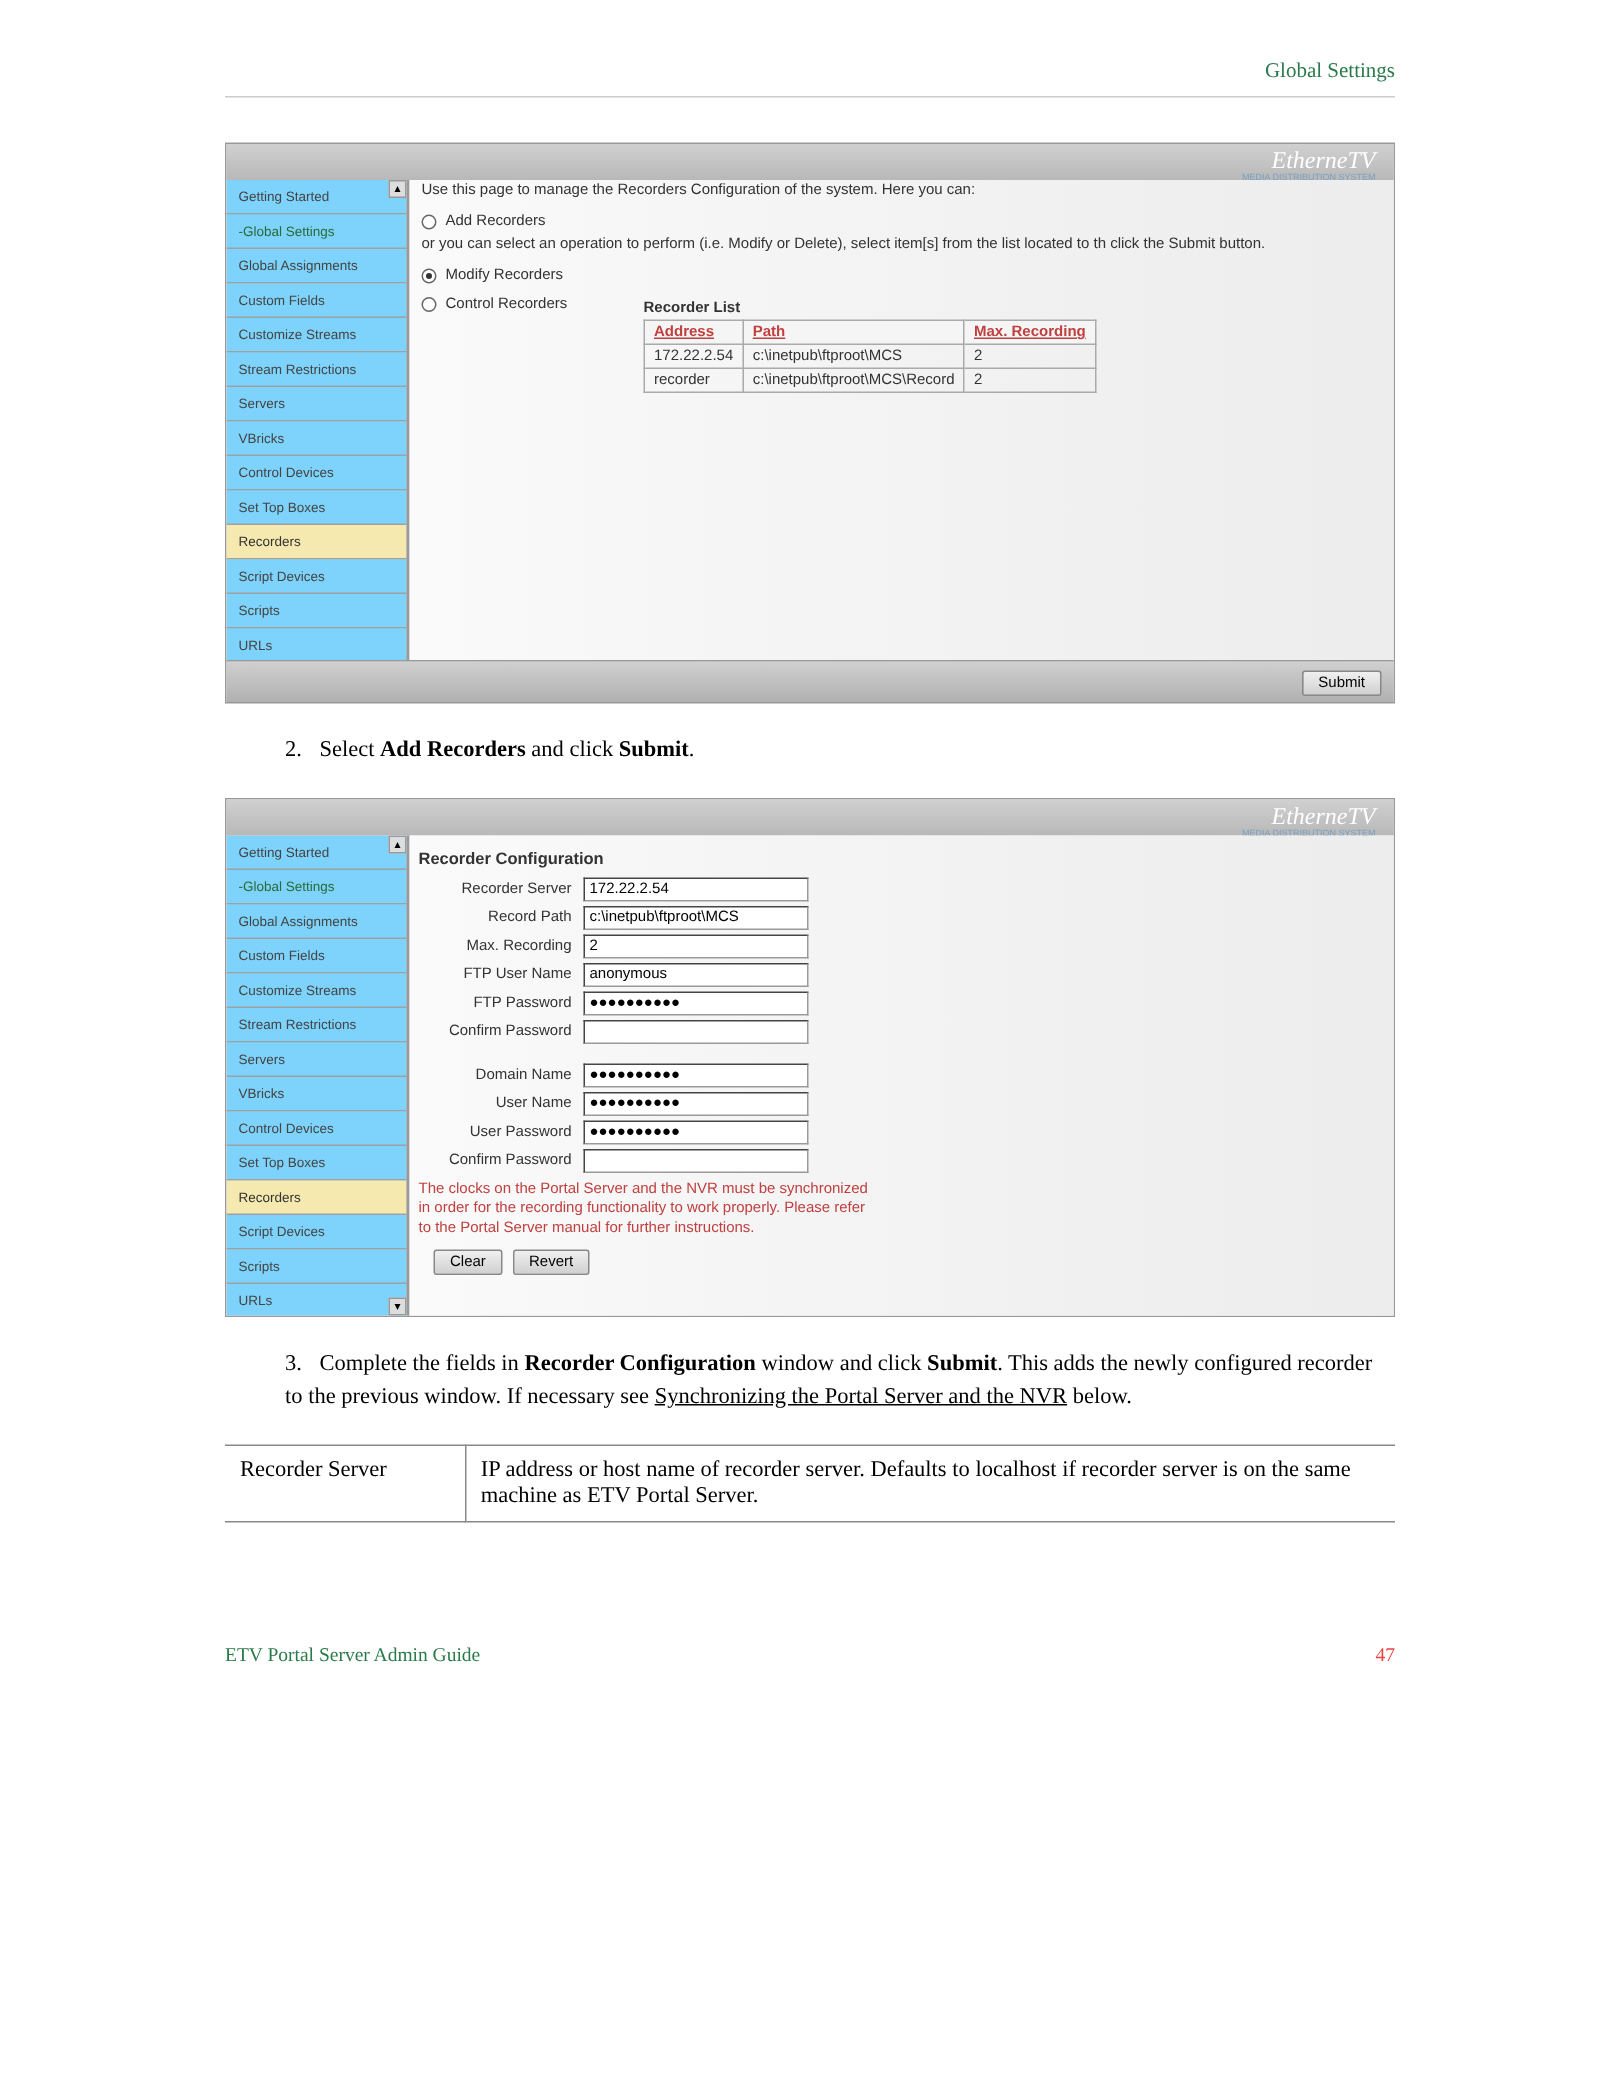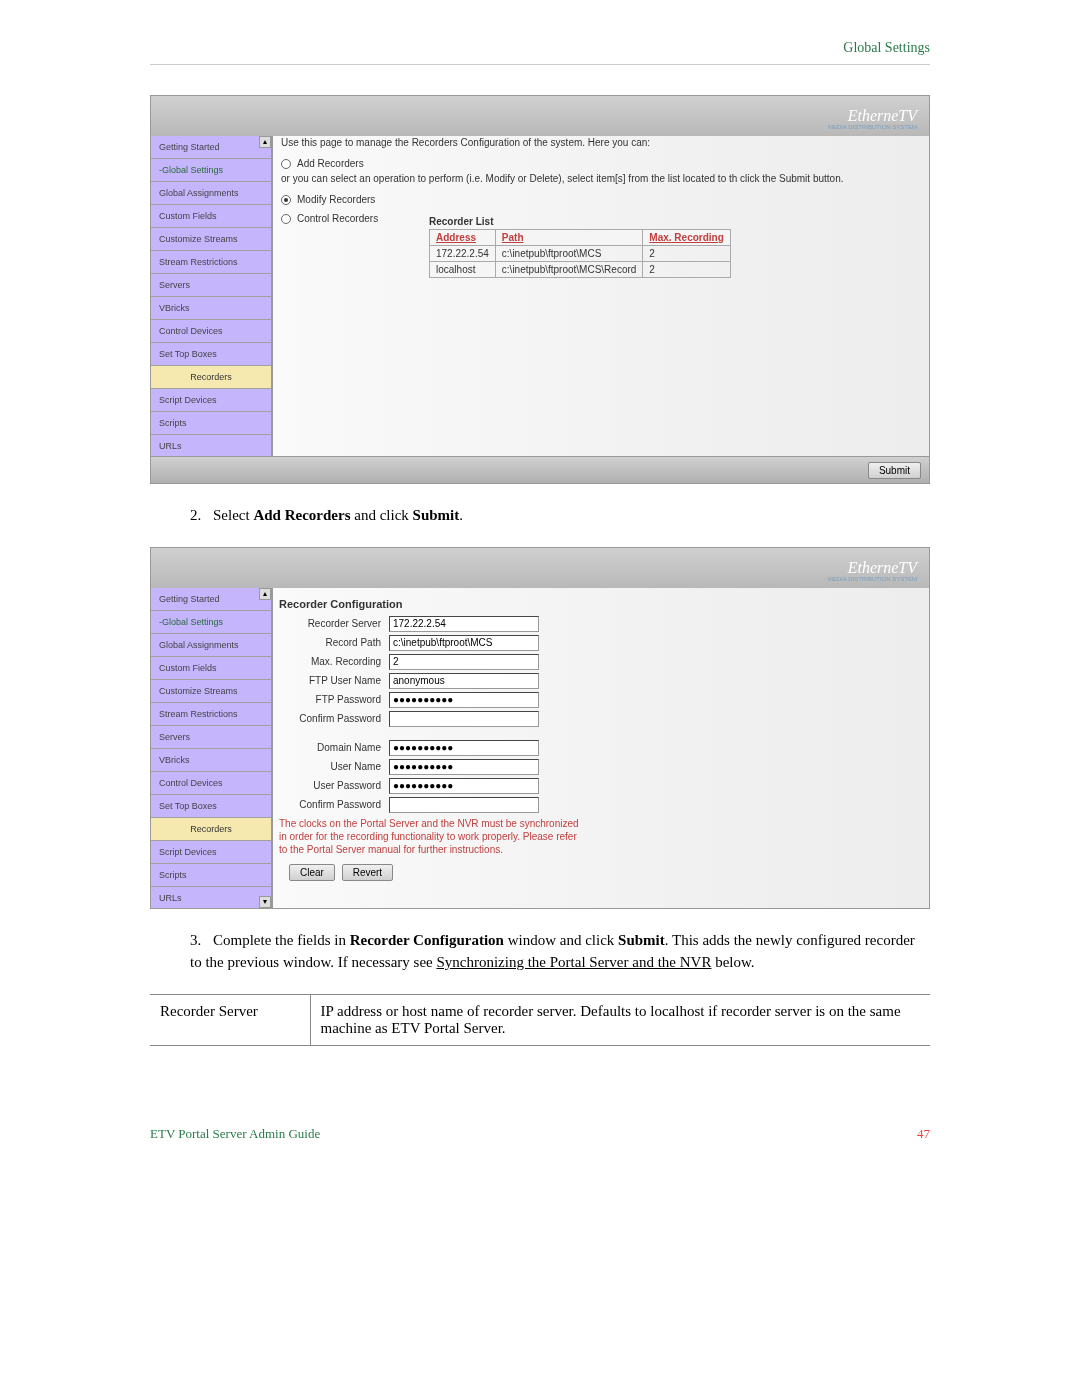--- a/index.html
+++ b/index.html
@@ -1,27 +1,27 @@
 <!DOCTYPE html>
 <html><head>
 <meta charset="utf-8">
 <style>
   * { box-sizing: border-box; margin: 0; padding: 0; }
   body { font-family: Georgia, serif; background: #fff; width: 1080px; margin: 0 auto; padding: 40px 150px 40px 150px; font-size: 14px; }
   .header { text-align: right; color: #2a7a4a; font-size: 14px; padding-bottom: 8px; border-bottom: 1px solid #ccc; margin-bottom: 30px; }
   .screenshot { border: 1px solid #999; margin-bottom: 20px; font-family: Arial, sans-serif; position: relative; }
-  .sshot-header { background: linear-gradient(180deg, #d0d0d0, #b8b8b8); height: 40px; position: relative; display: flex; justify-content: flex-end; align-items: center; padding-right: 12px; }
+  .sshot-header { background: linear-gradient(180deg, #d0d0d0, #b8b8b8); height: 24px; position: relative; display: flex; justify-content: flex-end; align-items: center; padding-right: 12px; }
   .brand { color: #fff; font-size: 16px; font-style: italic; font-family: Georgia, serif; position: relative; }
   .brand-sub { font-size: 6px; color: #7aa0c0; position: absolute; bottom: -5px; right: 0; white-space: nowrap; font-style: normal; font-family: Arial, sans-serif; }
   .sshot-body { display: flex; background: #f5f5f5; min-height: 320px; }
   .sidebar { width: 122px; background: #c0c0c0; flex-shrink: 0; position: relative; border-right: 2px solid #999; }
   .sidebar-inner { position: absolute; inset: 0; overflow: hidden; }
-  .nav-item { font-size: 9px; padding: 6px 8px; background: #c4b5fd; border-bottom: 1px solid #a0a0a0; color: #444; cursor: pointer; }
+  .nav-item { font-size: 9px; padding: 6px 8px; background: #7dd3fc; border-bottom: 1px solid #a0a0a0; color: #444; cursor: pointer; }
   .nav-item.active-page { color: #2a6a3a; }
-  .nav-item.selected { background: #f5e9b0; color: #333; text-align: center; }
+  .nav-item.selected { background: #f5e9b0; color: #333; }
   .scroll-controls { position: absolute; right: 0; top: 0; width: 12px; height: 12px; background: #ddd; border: 1px solid #999; font-size: 8px; text-align: center; line-height: 10px; }
   .scroll-controls.bottom { top: auto; bottom: 0; }
   .content { flex: 1; padding: 1px 8px; background: #f8f8f8; font-size: 10px; color: #333; position: relative; }
   .content.gradientbg { background: linear-gradient(90deg, #fafafa, #f0f0f0 70%, #ededed); }
   .desc { font-size: 10px; margin-bottom: 6px; }
   .radio-row { display: flex; align-items: center; gap: 6px; padding: 4px 0; font-size: 10px; }
   .radio { width: 10px; height: 10px; border: 1px solid #666; border-radius: 50%; display: inline-flex; align-items: center; justify-content: center; background: #fff; }
   .radio.sel::after { content:''; width: 4px; height: 4px; background: #333; border-radius: 50%; }
   .recorder-list-wrap { position: absolute; left: 156px; top: 80px; }
   .tbl-title { font-size: 10px; font-weight: bold; margin-bottom: 2px; }
@@ -103,21 +103,21 @@
             <th>Address</th>
             <th>Path</th>
             <th>Max. Recording</th>
           </tr>
           <tr>
             <td>172.22.2.54</td>
             <td>c:\inetpub\ftproot\MCS</td>
             <td>2</td>
           </tr>
           <tr>
-            <td>localhost</td>
+            <td>recorder</td>
             <td>c:\inetpub\ftproot\MCS\Record</td>
             <td>2</td>
           </tr>
         </tbody>
           </table>
       </div>
     </div>
   </div>
   <div class="footer-bar">
     <button class="btn">Submit</button>

